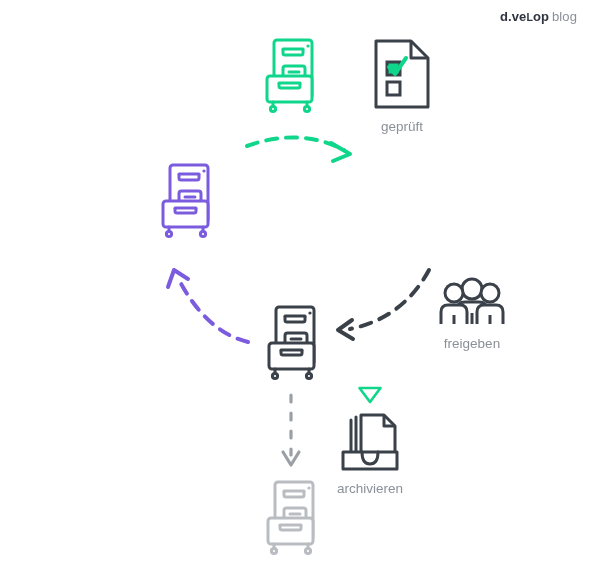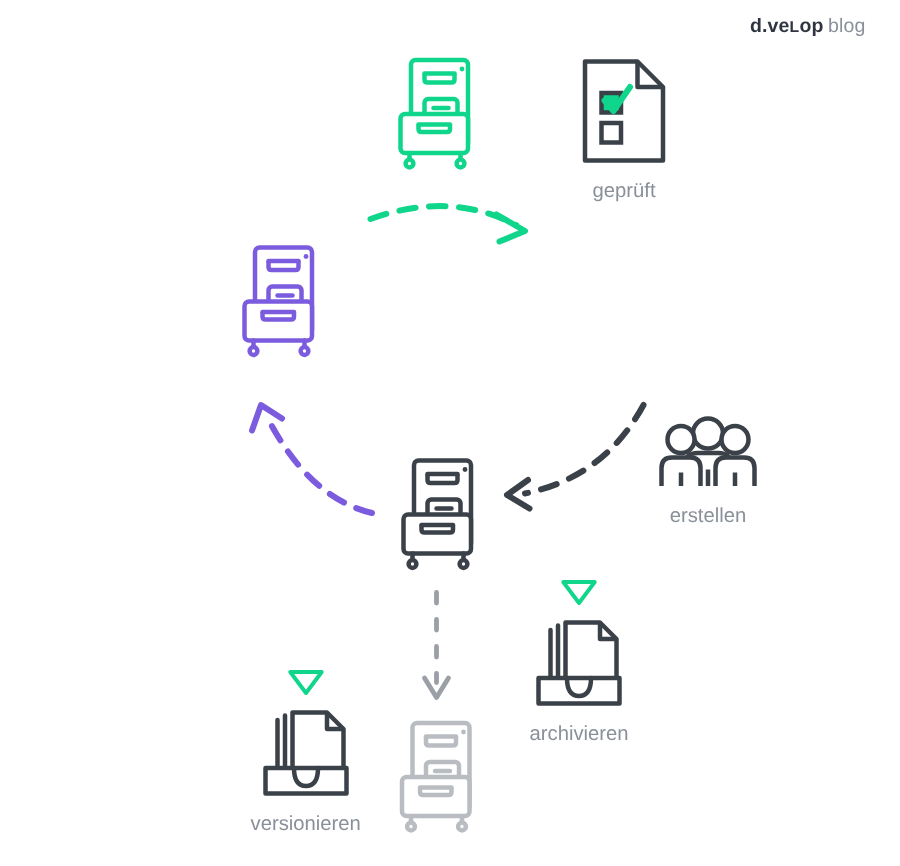--- a/index.html
+++ b/index.html
@@ -119,21 +119,21 @@
         <path d="M17 45 H38" stroke="#0fd68a" stroke-width="3" stroke-linecap="round"></path>
         <path d="M17 45 V48 Q17 50 19 50 H36 Q38 50 38 48 V45" stroke="#0fd68a" stroke-width="3" stroke-linejoin="round" fill="none"></path>
         <path d="M11 64 V70 M45 64 V70" stroke="#0fd68a" stroke-width="3" stroke-linecap="round"></path>
         <circle cx="11" cy="71" r="2.6" stroke="#0fd68a" stroke-width="3" fill="#fff"></circle>
         <circle cx="45" cy="71" r="2.6" stroke="#0fd68a" stroke-width="3" fill="#fff"></circle>
       </svg>
     </span>
     <span class="caption"></span>
   </div>
 
-  <div class="node" style="left:387px; top:38px;">
+  <div class="node" style="left:373px; top:38px;">
     <span class="glyph">
       <svg width="58" height="72" viewBox="0 0 58 72" fill="none">
         <path d="M3 3 H38 L55 20 V69 H3 Z" stroke="#3b4149" stroke-width="3" stroke-linejoin="round" fill="#fff"></path>
         <path d="M38 3 V20 H55" stroke="#3b4149" stroke-width="3" stroke-linejoin="round" fill="none"></path>
         <rect x="14" y="24" width="13" height="13" fill="#0fd68a"></rect>
         <rect x="14" y="24" width="13" height="13" stroke="#3b4149" stroke-width="3" fill="none"></rect>
         <path d="M16 29 L22 36 L33 20" stroke="#0fd68a" stroke-width="4" stroke-linecap="round" stroke-linejoin="round" fill="none"></path>
         <rect x="14" y="44" width="13" height="13" stroke="#3b4149" stroke-width="3" fill="none"></rect>
       </svg>
     </span>
@@ -191,60 +191,42 @@
 
         <circle cx="17" cy="16" r="9" stroke="#3b4149" stroke-width="3" fill="#fff"></circle>
         <path d="M4 47 V35 Q4 28 11 28 H23 Q30 28 30 35 V47" stroke="#3b4149" stroke-width="3" stroke-linejoin="round" fill="#fff"></path>
         <path d="M17 47 V38" stroke="#3b4149" stroke-width="3"></path>
 
         <circle cx="53" cy="16" r="9" stroke="#3b4149" stroke-width="3" fill="#fff"></circle>
         <path d="M40 47 V35 Q40 28 47 28 H59 Q66 28 66 35 V47" stroke="#3b4149" stroke-width="3" stroke-linejoin="round" fill="#fff"></path>
         <path d="M53 47 V38" stroke="#3b4149" stroke-width="3"></path>
       </svg>
     </span>
-    <span class="caption">erstellen</span>
-  </div>
-
-  <div class="node" style="left:353px; top:385px;">
+    <span class="caption">freigeben</span>
+  </div>
+
+  <div class="node" style="left:337px; top:385px;">
     <span class="glyph">
       <svg width="26" height="20" viewBox="0 0 26 20" fill="none" style="display:block;margin:0 auto 5px;">
         <path d="M2.5 3 H23.5 L13 17 Z" stroke="#0fd68a" stroke-width="2.6" stroke-linejoin="round" fill="#fff"></path>
       </svg>
     </span>
     <span class="glyph">
       <svg width="64" height="62" viewBox="0 0 64 62" fill="none">
         <path d="M13 10 V44" stroke="#3b4149" stroke-width="3" stroke-linecap="round"></path>
         <path d="M18 7 V44" stroke="#3b4149" stroke-width="3" stroke-linecap="round"></path>
         <path d="M23 5 H46 L57 16 V45 H23 Z" stroke="#3b4149" stroke-width="3" stroke-linejoin="round" fill="#fff"></path>
         <path d="M46 5 V16 H57" stroke="#3b4149" stroke-width="3" stroke-linejoin="round" fill="none"></path>
         <path d="M5 42 H59 V59 H5 Z" stroke="#3b4149" stroke-width="3" stroke-linejoin="round" fill="#fff"></path>
         <path d="M24 42 Q24 54 32 54 Q40 54 40 42" stroke="#3b4149" stroke-width="3" stroke-linecap="round" fill="none"></path>
       </svg>
     </span>
     <span class="caption">archivieren</span>
   </div>
 
-  <div class="node" style="left:167px; top:445px;">
-    <span class="glyph">
-      <svg width="26" height="20" viewBox="0 0 26 20" fill="none" style="display:block;margin:0 auto 5px;">
-        <path d="M2.5 3 H23.5 L13 17 Z" stroke="#0fd68a" stroke-width="2.6" stroke-linejoin="round" fill="#fff"></path>
-      </svg>
-    </span>
-    <span class="glyph">
-      <svg width="64" height="62" viewBox="0 0 64 62" fill="none">
-        <path d="M13 10 V44" stroke="#3b4149" stroke-width="3" stroke-linecap="round"></path>
-        <path d="M18 7 V44" stroke="#3b4149" stroke-width="3" stroke-linecap="round"></path>
-        <path d="M23 5 H46 L57 16 V45 H23 Z" stroke="#3b4149" stroke-width="3" stroke-linejoin="round" fill="#fff"></path>
-        <path d="M46 5 V16 H57" stroke="#3b4149" stroke-width="3" stroke-linejoin="round" fill="none"></path>
-        <path d="M5 42 H59 V59 H5 Z" stroke="#3b4149" stroke-width="3" stroke-linejoin="round" fill="#fff"></path>
-        <path d="M24 42 Q24 54 32 54 Q40 54 40 42" stroke="#3b4149" stroke-width="3" stroke-linecap="round" fill="none"></path>
-      </svg>
-    </span>
-    <span class="caption">versionieren</span>
-  </div>
 
   <div class="node" style="left:263px; top:480px;">
     <span class="glyph">
       <svg width="60" height="76" viewBox="0 0 60 76" fill="none">
         <rect x="12" y="2" width="38" height="58" rx="3" stroke="#b9bdc2" stroke-width="3" fill="#fff"></rect>
         <path d="M21 11 H41" stroke="#b9bdc2" stroke-width="3" stroke-linecap="round"></path>
         <path d="M21 11 V15 Q21 17 23 17 H39 Q41 17 41 15 V11" stroke="#b9bdc2" stroke-width="3" stroke-linejoin="round" fill="none"></path>
         <circle cx="46" cy="8" r="1.6" fill="#b9bdc2"></circle>
         <rect x="21" y="28" width="22" height="14" rx="2.5" stroke="#b9bdc2" stroke-width="3" fill="#fff"></rect>
         <path d="M27 34 H37" stroke="#b9bdc2" stroke-width="3" stroke-linecap="round"></path>

